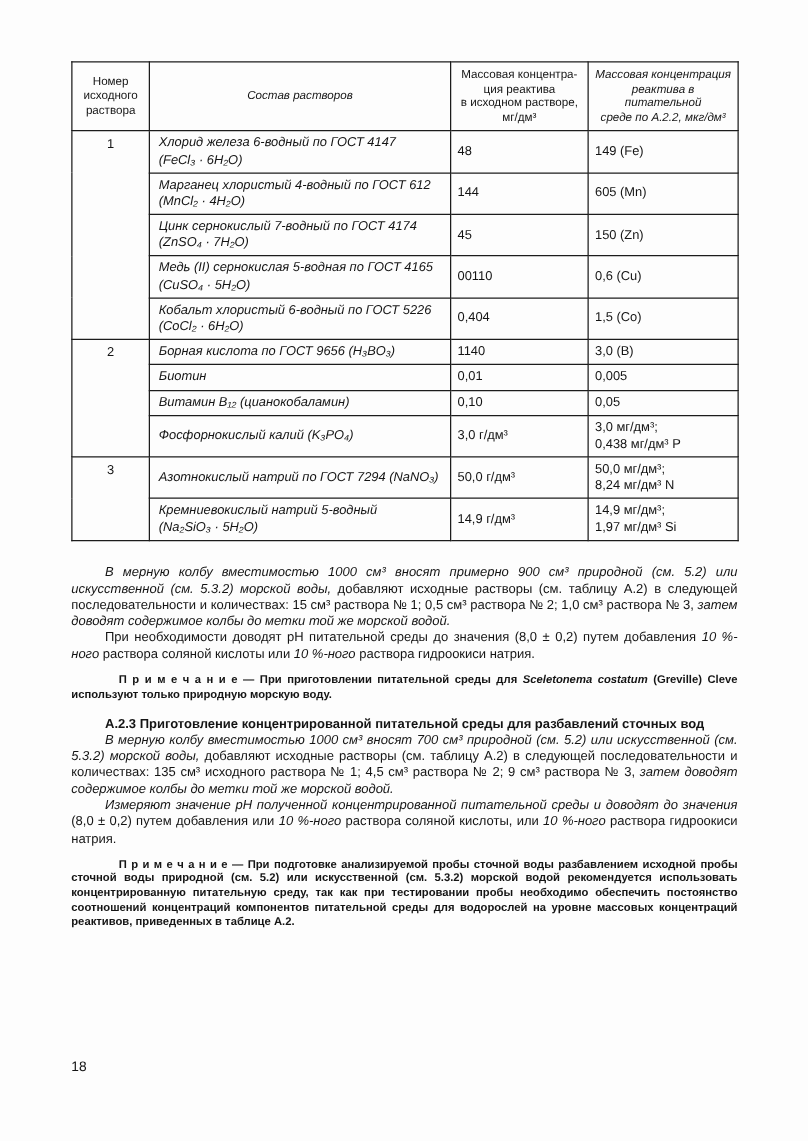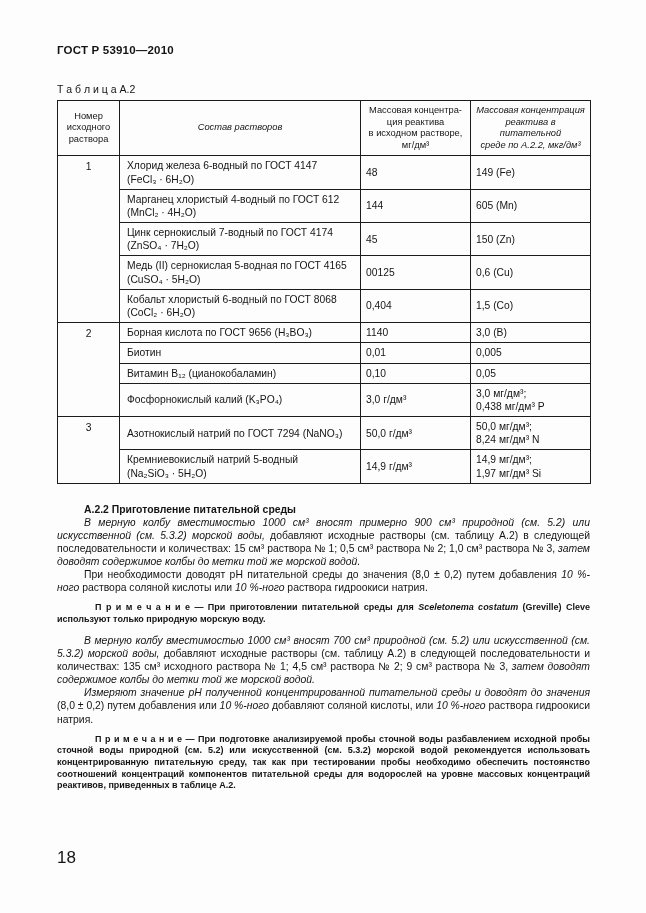--- a/index.html
+++ b/index.html
@@ -20,39 +20,37 @@
   .a2 th, .a2 td { border: 1px solid #1c1c1c; }
   .a2 thead th {
     font-weight: 400; font-size: 9.3px; line-height: 1.25;
     padding: 4px 3px; vertical-align: middle; text-align: center; white-space: pre-line;
   }
   .h-num { text-align: left; padding-left: 7px; margin-top: 45px; }
   .h-comp { font-style: italic; margin-top: 21px; }
   .h-med { font-style: italic; }
   .a2 tbody td { font-size: 10.3px; line-height: 1.28; padding: 3px 5px; vertical-align: middle; }
   .a2 td.num { text-align: center; vertical-align: top; padding-top: 4px; }
-  .a2 td.comp { white-space: pre-line; padding-left: 7px; }
+  .a2 td.comp { font-style: italic; white-space: pre-line; padding-left: 7px; }
   .a2 td.val { white-space: pre-line; }
 
   .sections { margin-top: 19px; width: 533px; font-size: 10.4px; line-height: 1.26; text-align: justify; }
   .sections p { margin: 0; }
   p.heading { font-weight: 700; text-indent: 27px; margin-top: 11px; text-align: left; }
   p.para { text-indent: 27px; }
   p.note { font-size: 9px; line-height: 1.3; text-indent: 38px; margin: 8px 0; font-weight: bold; }
   .it { font-style: italic; }
 
-  .page-number { position: absolute; left: 57px; top: 848px; font-size: 17px; }
+  .page-number { position: absolute; left: 57px; top: 848px; font-size: 11px; }
 </style>
 </head>
 <body>
 
 <div class="page">
-  <div class="doc-header">ГОСТ Р 53910—2010</div>
 
-  <div class="table-caption">Т а б л и ц а   А.2</div>
 
   <table class="a2">
     <colgroup>
       <col class="c-num">
         <col class="c-comp">
         <col class="c-stock">
         <col class="c-med">
     </colgroup>
     <thead>
       <tr>
@@ -85,25 +83,25 @@
         </tr>
         <tr>
           <td class="comp">Цинк сернокислый 7-водный по ГОСТ 4174
 (ZnSO₄ · 7H₂O)</td>
           <td class="val">45</td>
           <td class="val">150 (Zn)</td>
         </tr>
         <tr>
           <td class="comp">Медь (II) сернокислая 5-водная по ГОСТ 4165
 (CuSO₄ · 5H₂O)</td>
-          <td class="val">00125</td>
+          <td class="val">00110</td>
           <td class="val">0,6 (Cu)</td>
         </tr>
         <tr>
-          <td class="comp">Кобальт хлористый 6-водный по ГОСТ 8068
+          <td class="comp">Кобальт хлористый 6-водный по ГОСТ 5226
 (CoCl₂ · 6H₂O)</td>
           <td class="val">0,404</td>
           <td class="val">1,5 (Co)</td>
         </tr>
         <tr>
           <td class="num" rowspan="4">2</td>
           <td class="comp">Борная кислота по ГОСТ 9656 (H₃BO₃)</td>
           <td class="val">1140</td>
           <td class="val">3,0 (B)</td>
         </tr>
@@ -134,23 +132,23 @@
           <td class="comp">Кремниевокислый натрий 5-водный
 (Na₂SiO₃ · 5H₂O)</td>
           <td class="val">14,9 г/дм³</td>
           <td class="val">14,9 мг/дм³;
 1,97 мг/дм³ Si</td>
         </tr>
       </tbody>
   </table>
 
   <div class="sections" id="sections">
-      <p class="heading"><span>А.2.2 Приготовление питательной среды</span></p>
       <p class="para"><span class="it">В мерную колбу вместимостью 1000 см³ вносят примерно 900 см³ природной (см. 5.2) или искусственной (см. 5.3.2) морской воды, </span><span>добавляют исходные растворы (см. таблицу А.2) в следующей последовательности и количествах: 15 см³ раствора № 1; 0,5 см³ раствора № 2; 1,0 см³ раствора № 3, </span><span class="it">затем доводят содержимое колбы до метки той же морской водой.</span></p>
       <p class="para"><span>При необходимости доводят pH питательной среды до значения (8,0 ± 0,2) путем добавления </span><span class="it">10 %-ного</span><span> раствора соляной кислоты или </span><span class="it">10 %-ного</span><span> раствора гидроокиси натрия.</span></p>
       <p class="note"><span>П р и м е ч а н и е — При приготовлении питательной среды для </span><span class="it">Sceletonema costatum</span><span>  (Greville) Cleve используют только природную морскую воду.</span></p>
+      <p class="heading"><span>А.2.3 Приготовление концентрированной питательной среды для разбавлений сточных вод</span></p>
       <p class="para"><span class="it">В мерную колбу вместимостью 1000 см³ вносят 700 см³ природной (см. 5.2) или искусственной (см. 5.3.2) морской воды, </span><span>добавляют исходные растворы (см. таблицу А.2) в следующей последовательности и количествах: 135 см³ исходного раствора № 1; 4,5 см³ раствора № 2; 9 см³ раствора № 3, </span><span class="it">затем доводят содержимое колбы до метки той же морской водой.</span></p>
-      <p class="para"><span class="it">Измеряют значение pH полученной концентрированной питательной среды и доводят до значения </span><span>(8,0 ± 0,2) путем добавления или </span><span class="it">10 %-ного</span><span> добавляют соляной кислоты, или </span><span class="it">10 %-ного</span><span> раствора гидроокиси натрия.</span></p>
+      <p class="para"><span class="it">Измеряют значение pH полученной концентрированной питательной среды и доводят до значения </span><span>(8,0 ± 0,2) путем добавления или </span><span class="it">10 %-ного</span><span> раствора соляной кислоты, или </span><span class="it">10 %-ного</span><span> раствора гидроокиси натрия.</span></p>
       <p class="note"><span>П р и м е ч а н и е — При подготовке анализируемой пробы сточной воды разбавлением исходной пробы сточной воды природной (см. 5.2) или искусственной (см. 5.3.2) морской водой рекомендуется использовать концентрированную питательную среду, так как при тестировании пробы необходимо обеспечить постоянство соотношений концентраций компонентов питательной среды для водорослей на уровне массовых концентраций реактивов, приведенных в таблице А.2.</span></p>
     </div>
 
   <div class="page-number">18</div>
 </div>
 
 </body></html>

